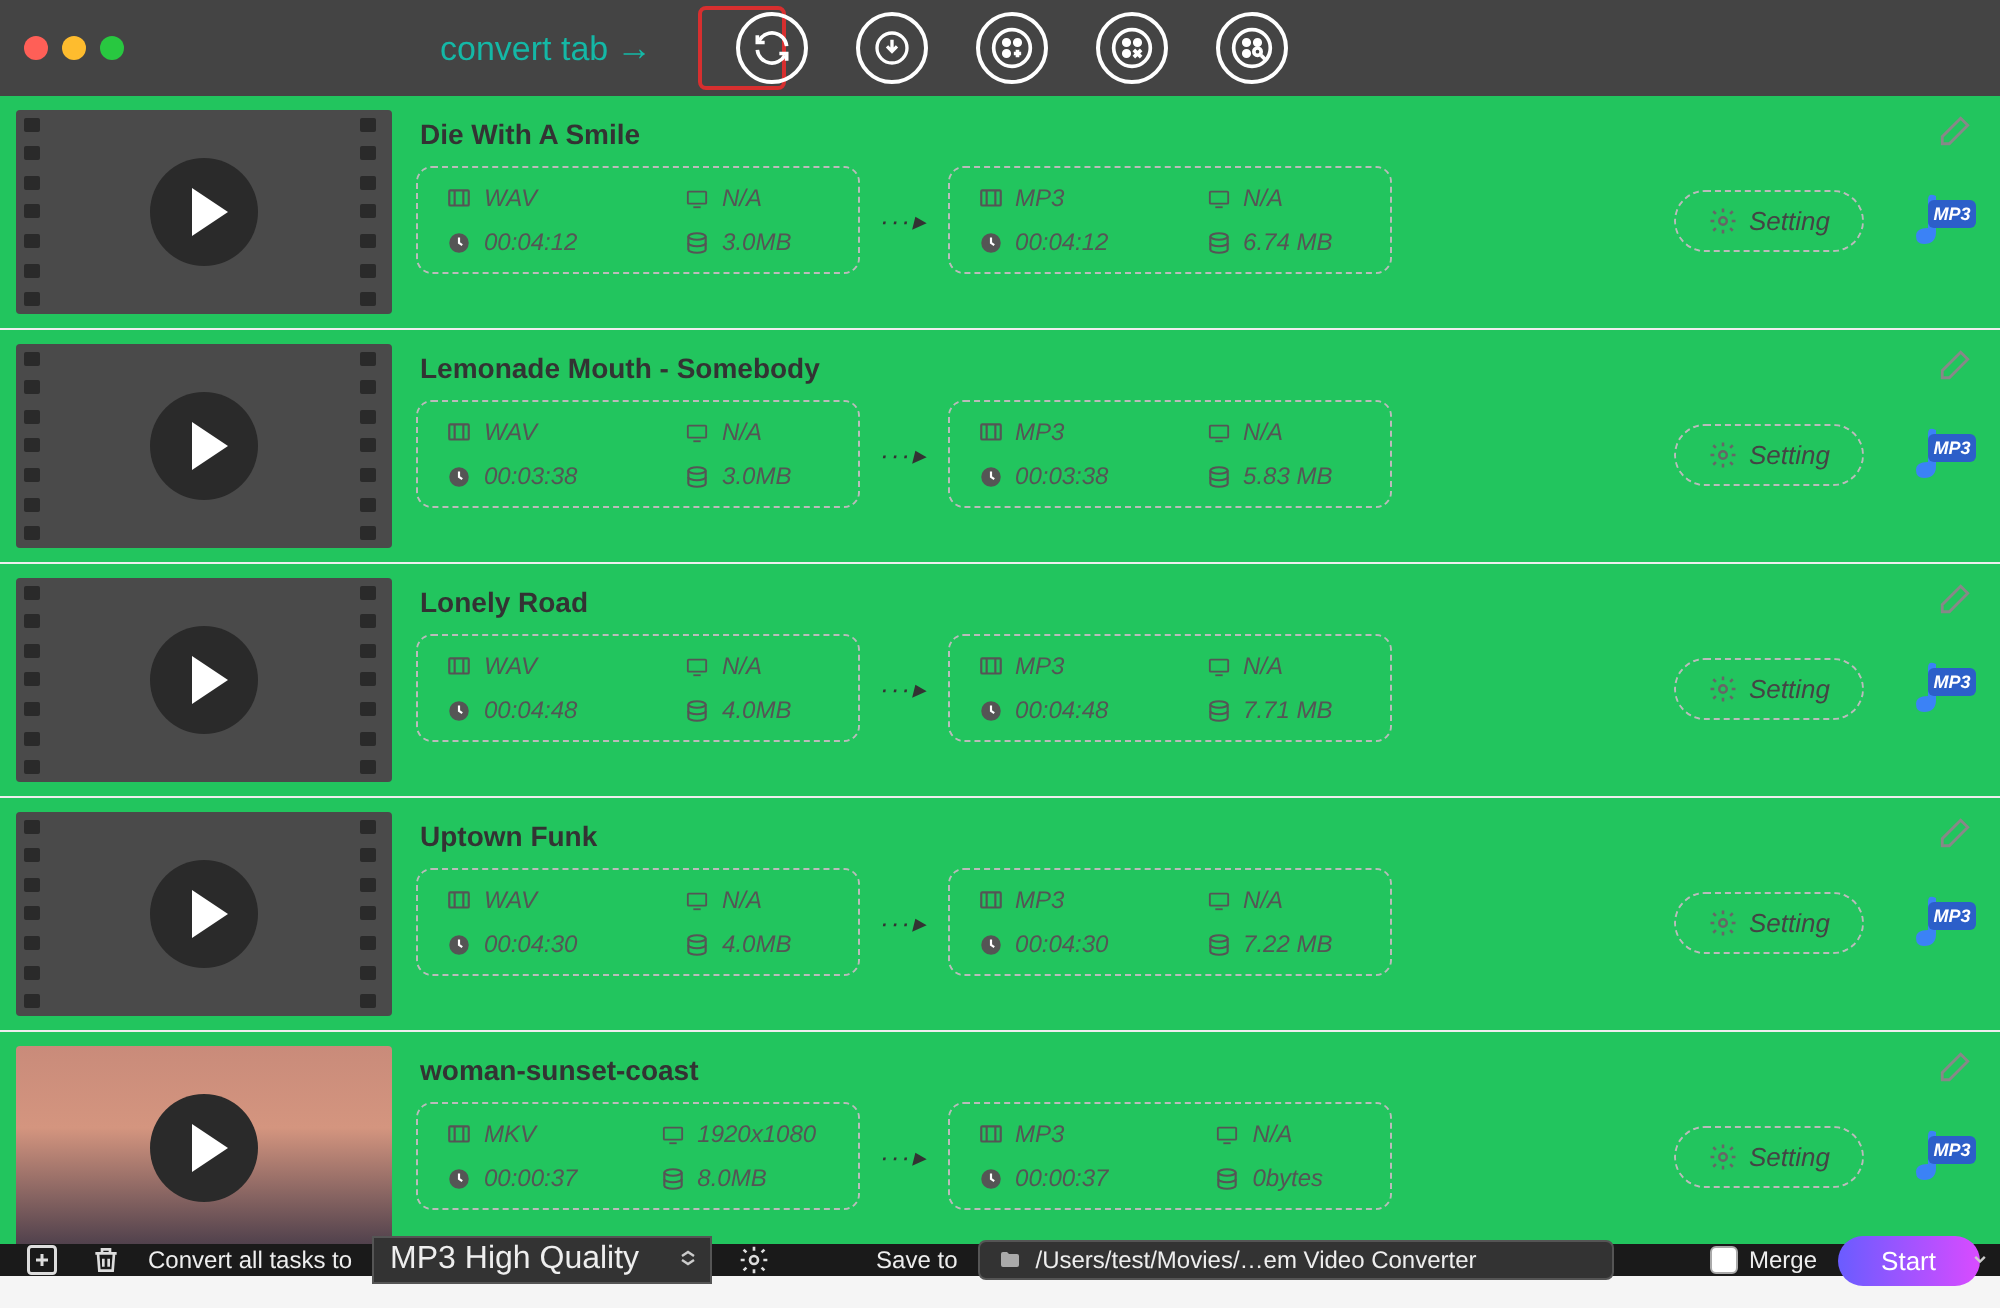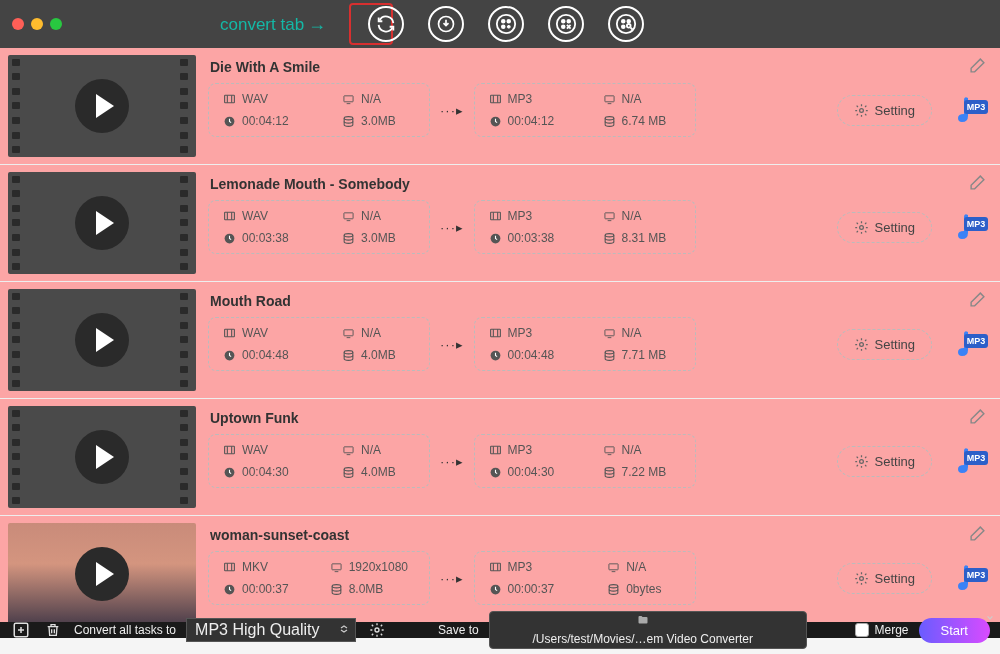--- a/index.html
+++ b/index.html
@@ -77,21 +77,21 @@
 
 .items {
   height: 574px;
   overflow-y: auto;
   background: #fafafa;
 }
 .item-row {
   display: flex;
   padding: 7px 8px;
   gap: 12px;
-  background: #fca5a5;
+  background: #22c55e;
   border-bottom: 1px solid #eee;
 }
 .thumb {
   width: 188px;
   height: 102px;
   background: #4a4a4a;
   position: relative;
   display: flex;
   align-items: center;
   justify-content: center;
@@ -134,20 +134,21 @@
   right: 6px;
   top: 2px;
   cursor: pointer;
   color: #888;
 }
 
 .conversion-row {
   display: flex;
   align-items: center;
   gap: 10px;
+  font-style: italic;
 }
 .info-box {
   border: 1.5px dashed #bbb;
   border-radius: 8px;
   padding: 8px 14px;
   display: grid;
   grid-template-columns: auto auto;
   column-gap: 34px;
   row-gap: 8px;
   min-width: 222px;
@@ -214,21 +215,21 @@
   min-width: 170px;
   position: relative;
 }
 .footer-path {
   background: #333;
   border: 1px solid #555;
   border-radius: 4px;
   padding: 2px 18px 2px 8px;
   font-size: 12px;
   min-width: 318px;
-  display:flex;align-items:center;gap:6px;flex-direction:column;
+  display:flex;align-items:center;gap:6px;
 }
 .merge-box {
   display:flex;align-items:center;gap:6px;
 }
 .merge-check {
   width:14px;height:14px;border:1.5px solid #aaa;border-radius:3px;background:#fff;
 }
 .start-btn {
   background: linear-gradient(90deg, #6a5cff 0%, #d94bff 100%);
   color: #fff;
@@ -534,21 +535,21 @@
               <span>00:03:38</span>
             </div>
             <div class="info-cell">
               <span class="icon-sm">
                 <svg width="13" height="13" viewBox="0 0 24 24" fill="none" stroke="#555" stroke-width="2">
                   <ellipse cx="12" cy="6" rx="8" ry="3"></ellipse>
                   <path d="M4 6v12c0 1.7 3.6 3 8 3s8-1.3 8-3V6"></path>
                   <path d="M4 12c0 1.7 3.6 3 8 3s8-1.3 8-3"></path>
                 </svg>
               </span>
-              <span>8.31 MB</span>
+              <span>5.83 MB</span>
             </div>
           </div>
           <div style="flex:1"></div>
           <div class="setting-btn">
             <span>
               <svg width="15" height="15" viewBox="0 0 24 24" fill="none" stroke="#666" stroke-width="2">
                 <circle cx="12" cy="12" r="3"></circle>
                 <path d="M12 2v3M12 19v3M4.2 4.2l2.1 2.1M17.7 17.7l2.1 2.1M2 12h3M19 12h3M4.2 19.8l2.1-2.1M17.7 6.3l2.1-2.1"></path>
               </svg>
             </span>
@@ -582,21 +583,21 @@
           <div class="film-hole"></div>
           <div class="film-hole"></div>
           <div class="film-hole"></div>
           <div class="film-hole"></div>
         </div>
         <div class="play-circle">
           <div class="play-triangle"></div>
         </div>
       </div>
       <div class="item-main">
-        <div class="item-title">Mouth Road</div>
+        <div class="item-title">Lonely Road</div>
         <div class="edit-icon">
           <svg width="17" height="17" viewBox="0 0 24 24" fill="none" stroke="#888" stroke-width="2">
             <path d="M16 3l5 5L8 21H3v-5L16 3z"></path>
           </svg>
         </div>
         <div class="conversion-row">
           <div class="info-box">
             <div class="info-cell">
               <span class="icon-sm">
                 <svg width="13" height="13" viewBox="0 0 24 24" fill="none" stroke="#555" stroke-width="2">

